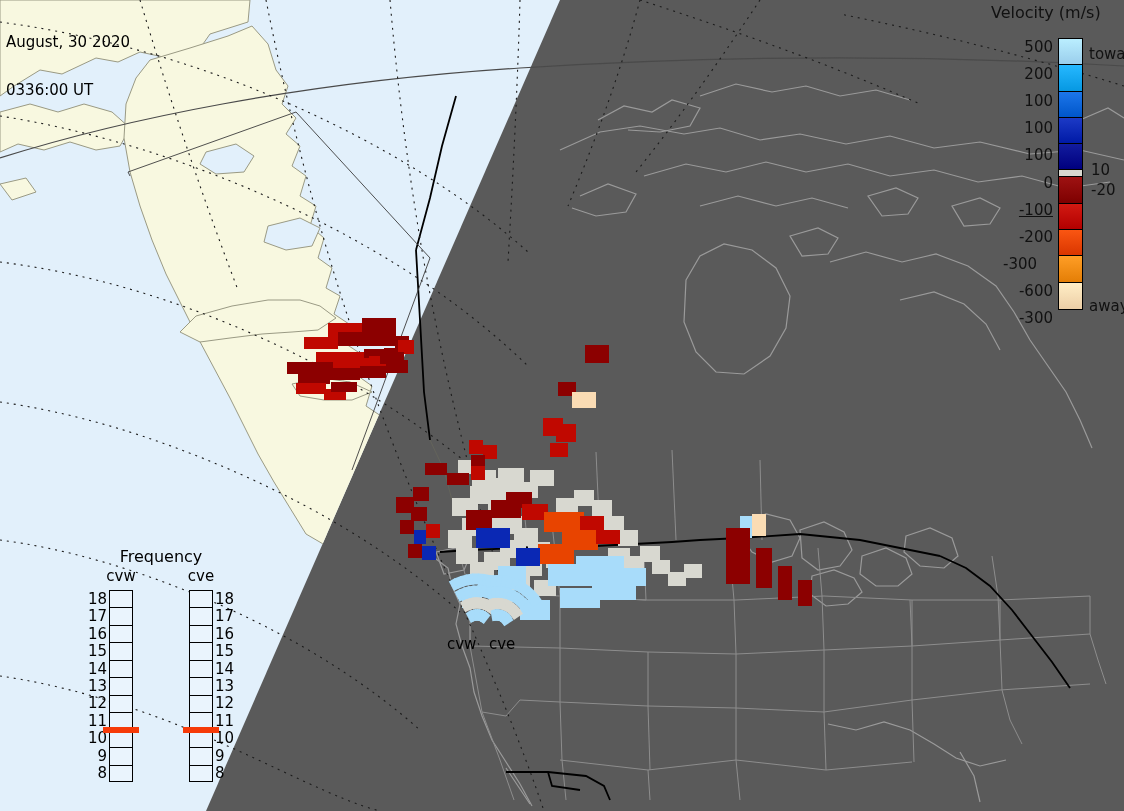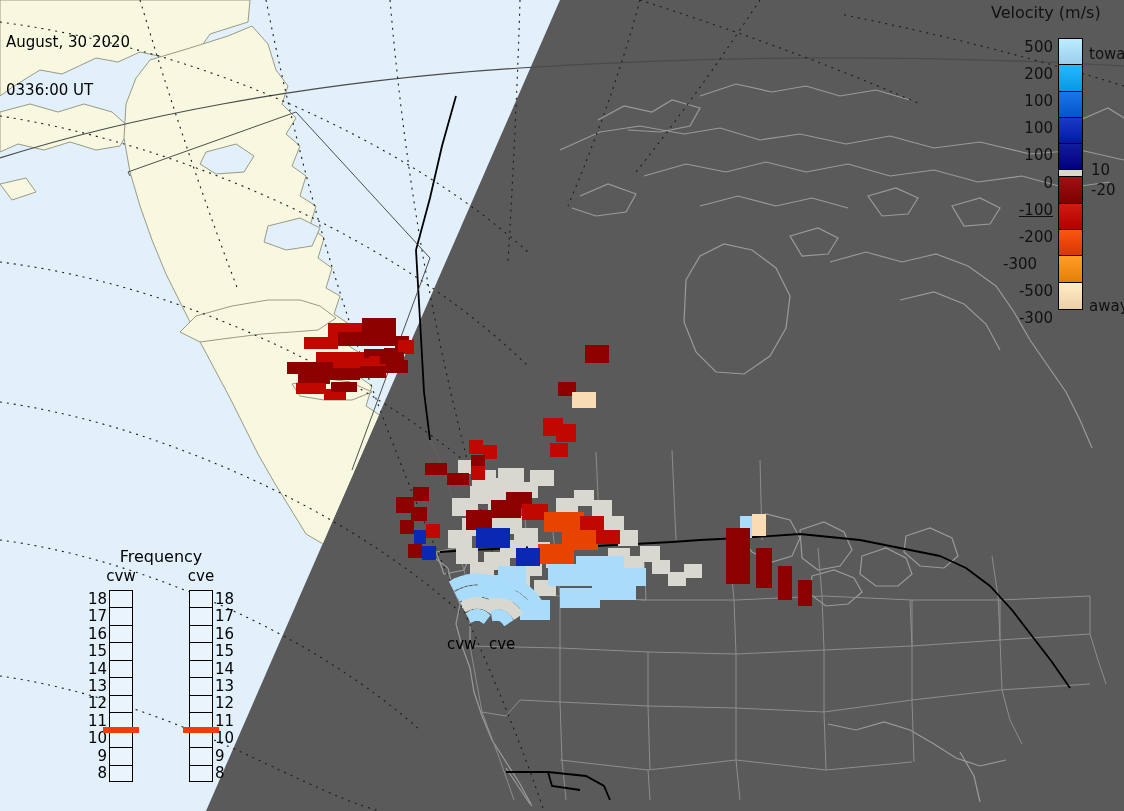--- a/index.html
+++ b/index.html
@@ -453,21 +453,21 @@
     <div class="ticks" id="cb-ticks">
         <div class="tick" style="top: 10px;">500</div>
         <div class="tick" style="top: 37.1px;">200</div>
         <div class="tick" style="top: 64.2px;">100</div>
         <div class="tick" style="top: 91.3px;">100</div>
         <div class="tick" style="top: 118.4px;">100</div>
         <div class="tick" style="top: 145.5px;">0</div>
         <div class="tick" style="top: 172.6px; text-decoration: underline;">-100</div>
         <div class="tick" style="top: 199.7px;">-200</div>
         <div class="tick" style="top: 226.8px; text-align: center;">-300</div>
-        <div class="tick" style="top: 253.9px;">-500</div>
+        <div class="tick" style="top: 253.9px;">-600</div>
         <div class="tick" style="top: 281px;">-300</div>
       </div>
     <div class="edgelab" id="cb-toward" style="left:104px;top:45px;">toward</div>
     <div class="edgelab" id="cb-away" style="left:104px;top:297px;">away</div>
     <div class="edgelab" id="cb-pos" style="left:106px;top:161px;">10</div>
     <div class="edgelab" id="cb-neg" style="left:106px;top:181px;">-20</div>
   </div>
 
   <div id="freq">
     <div class="ftitle">Frequency</div>

